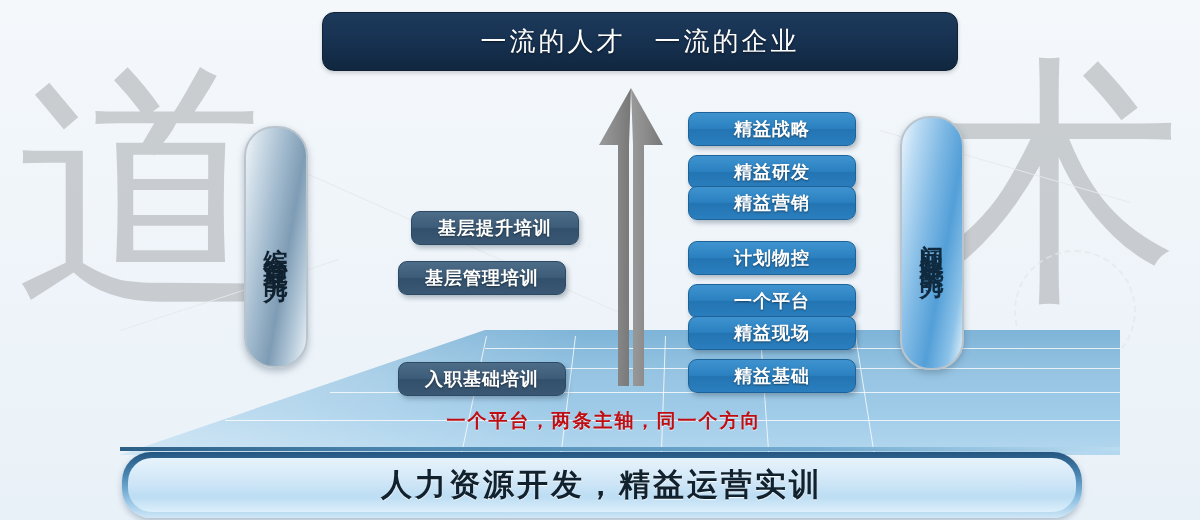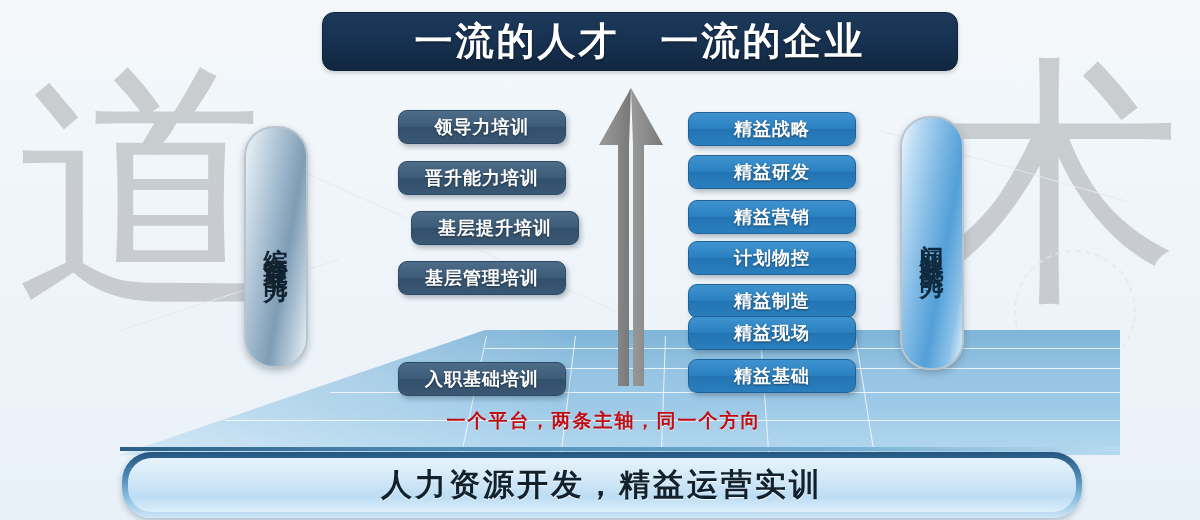--- a/index.html
+++ b/index.html
@@ -46,21 +46,21 @@
 
   
   #title-bar{
     position:absolute;left:322px;top:12px;width:634px;height:57px;
     background:linear-gradient(180deg,#1d3a5c 0%,#16304f 55%,#112740 100%);
     border-radius:12px;border:1px solid #0e2338;
     box-shadow:0 2px 4px rgba(0,0,0,.18);
     display:flex;align-items:center;justify-content:center;
   }
   #title-text{
-    color:#fff;font-size:38px;font-weight:bold;letter-spacing:3px;
+    color:#fff;font-size:26px;font-weight:normal;letter-spacing:3px;
     text-shadow:0 1px 2px rgba(0,0,0,.55);white-space:pre;
   }
 
   
   .pill{
     position:absolute;width:60px;border-radius:30px;
     display:flex;align-items:center;justify-content:center;
     box-shadow:0 3px 7px rgba(60,80,100,.35);
   }
   .pill-text{
@@ -165,50 +165,44 @@
           <stop offset="0%" stop-color="#9a9a9a"></stop>
           <stop offset="50%" stop-color="#8a8a8a"></stop>
           <stop offset="100%" stop-color="#777777"></stop>
         </linearGradient>
       </defs>
       <polygon points="33,0 65,57 46,57 46,298 35,298 35,57" fill="url(#ag)"></polygon>
       <polygon points="33,0 1,57 20,57 20,298 31,298 31,57" fill="url(#ag)"></polygon>
     </svg>
   </div>
 
-  <div class="btn btn-left" style="top:110px;">
-      <span>领导力培训</span>
-    </div>
-  <div class="btn btn-left" style="top:161px;">
-      <span>晋升能力培训</span>
-    </div>
   <div class="btn btn-left" style="top:211px;margin-left:13px;">
       <span>基层提升培训</span>
     </div>
   <div class="btn btn-left" style="top:261px;">
       <span>基层管理培训</span>
     </div>
   <div class="btn btn-left" style="top:362px;">
       <span>入职基础培训</span>
     </div>
 
   <div class="btn btn-right" style="top:112px;">
       <span>精益战略</span>
     </div>
   <div class="btn btn-right" style="top:155px;">
       <span>精益研发</span>
     </div>
-  <div class="btn btn-right" style="top:200px;">
+  <div class="btn btn-right" style="top:186px;">
       <span>精益营销</span>
     </div>
   <div class="btn btn-right" style="top:241px;">
       <span>计划物控</span>
     </div>
   <div class="btn btn-right" style="top:284px;">
-      <span>精益制造</span>
+      <span>一个平台</span>
     </div>
   <div class="btn btn-right" style="top:359px;">
       <span>精益基础</span>
     </div>
   <div class="btn btn-right" style="top:316px;">
       <span>精益现场</span>
     </div>
 
   <div class="pill" id="pill-left">
     <span class="pill-text">综合管理能力</span>

